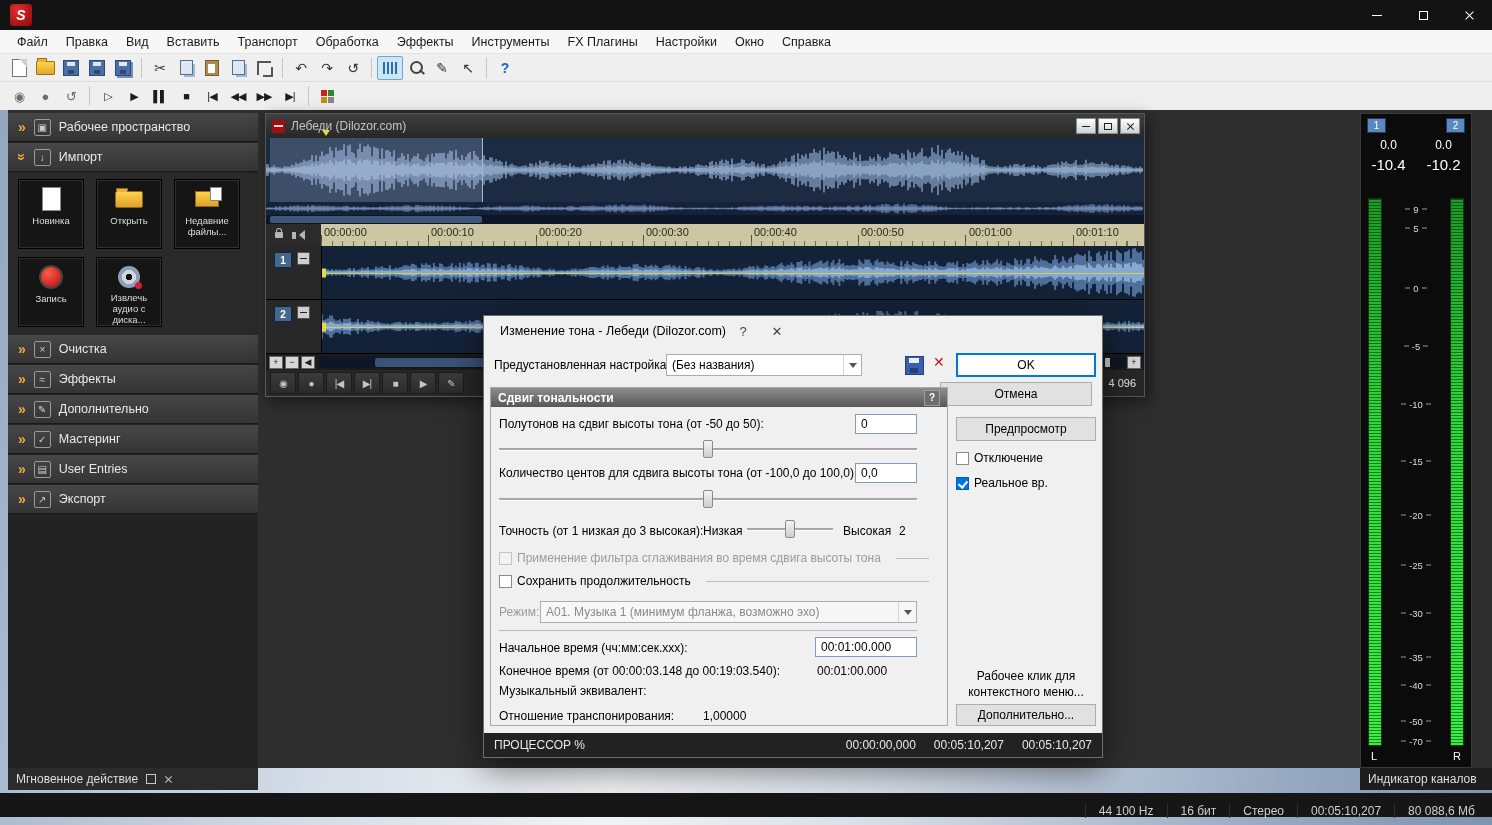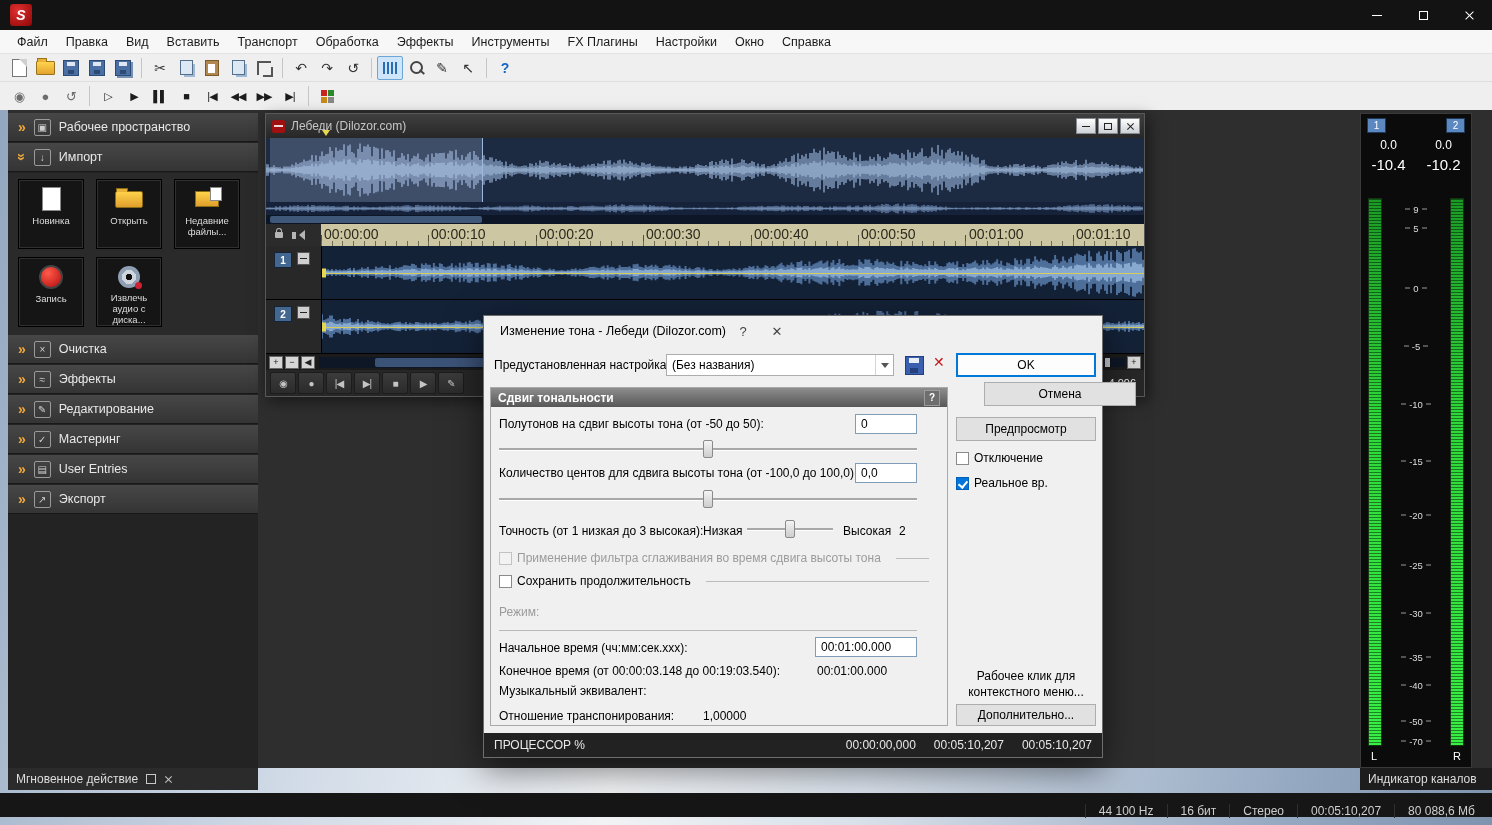--- a/index.html
+++ b/index.html
@@ -94,21 +94,21 @@
   .dw-scroll .thumb{position:absolute;left:4px;top:1px;width:212px;height:7px;background:#3f5778;border-radius:2px;}
   .dw-ruler{position:absolute;left:0;top:110px;width:878px;height:22px;display:flex;}
   .rhead{width:55px;background:#2b2b2b;display:flex;align-items:center;gap:9px;padding-left:9px;box-sizing:border-box;flex:none;}
   .ic-lock{width:8px;height:6px;background:#b5b5b5;border-radius:1px;position:relative;display:block;}
   .ic-lock::before{content:'';position:absolute;left:1px;top:-4px;width:4px;height:4px;border:1px solid #b5b5b5;border-bottom:none;border-radius:3px 3px 0 0;}
   .ic-spk{width:4px;height:7px;background:#b5b5b5;position:relative;display:block;}
   .ic-spk::after{content:'';position:absolute;left:2px;top:-2px;border:5px solid transparent;border-left:6px solid #b5b5b5;transform:rotate(180deg);}
   .rbody{position:relative;flex:1;background:#ccc6a2;overflow:hidden;}
   .rbody::after{content:'';position:absolute;left:0;right:0;bottom:0;height:5px;background:repeating-linear-gradient(90deg,#6f6a52 0 1px,transparent 1px 10.74px);}
   .rbody::before{content:'';position:absolute;left:0;right:0;bottom:0;height:11px;background:repeating-linear-gradient(90deg,#55503a 0 1px,transparent 1px 107.4px);}
-  .rt{position:absolute;top:2px;font-size:14px;color:#2c2a1d;white-space:nowrap;}
+  .rt{position:absolute;top:2px;font-size:11px;color:#2c2a1d;white-space:nowrap;}
   .ymark{position:absolute;left:56px;top:16px;width:0;height:0;border:4px solid transparent;border-top:6px solid #e4d84e;}
   .track{position:absolute;left:0;width:878px;height:53px;display:flex;border-bottom:1px solid #000;}
   .track.t1{top:132px;} .track.t2{top:186px;}
   .thead{width:55px;background:#282828;border-right:1px solid #000;position:relative;flex:none;}
   .tnum{position:absolute;left:8px;top:6px;width:16px;height:14px;background:#44678f;color:#fff;font-size:10px;font-weight:bold;display:flex;align-items:center;justify-content:center;border:1px solid #16243a;}
   .tmin{position:absolute;left:31px;top:6px;width:13px;height:13px;background:#cfcfcf;border:1px solid #555;box-sizing:border-box;}
   .tmin::after{content:'';position:absolute;left:2px;top:5px;width:7px;height:1px;background:#222;}
   .twave{position:relative;flex:1;background:#142238;overflow:hidden;}
   .twave svg{position:absolute;inset:0;width:100%;height:100%;}
   .cl{position:absolute;left:0;right:0;top:50%;height:1px;background:#ded252;opacity:.9;}
@@ -372,21 +372,21 @@
         <span>Очистка</span>
       </div>
       <div class="srow" style="top:252px">
         <span class="chev">»</span>
         <span class="sicon">≈</span>
         <span>Эффекты</span>
       </div>
       <div class="srow" style="top:282px">
         <span class="chev">»</span>
         <span class="sicon">✎</span>
-        <span>Редактирование</span>
+        <span>Дополнительно</span>
       </div>
       <div class="srow" style="top:312px">
         <span class="chev">»</span>
         <span class="sicon">✓</span>
         <span>Мастеринг</span>
       </div>
       <div class="srow" style="top:342px">
         <span class="chev">»</span>
         <span class="sicon">▤</span>
         <span>User Entries</span>
@@ -617,31 +617,31 @@
   </div>
 
   <div class="dialog">
     <div class="dlg-title">
       <span class="dlg-title-text">Изменение тона - Лебеди (Dilozor.com)</span>
       <span class="dlg-tbtn">?</span>
       <span class="dlg-tbtn">✕</span>
     </div>
     <div class="dlg-body">
       <span class="dlabel" style="left:10px;top:12px">Предустановленная настройка:</span>
-      <div class="dcombo" style="left:182px;top:8px;width:228px">
+      <div class="dcombo" style="left:182px;top:8px;width:196px">
         <span>(Без названия)</span>
         <span class="dcombo-btn">
             <i class="tri"></i>
           </span>
       </div>
       <span class="disk-mini" style="left:421px;top:10px"></span>
       <span class="delx" style="left:449px;top:8px">✕</span>
 
       <button class="dbtn default" style="left:472px;top:7px;width:140px">OK</button>
-      <button class="dbtn" style="left:500px;top:36px;width:152px">Отмена</button>
+      <button class="dbtn" style="left:456px;top:36px;width:152px">Отмена</button>
       <button class="dbtn" style="left:472px;top:71px;width:140px">Предпросмотр</button>
       <label class="dcheck" style="left:472px;top:105px">
         <span class="cb"></span>
         <span>Отключение</span>
       </label>
       <label class="dcheck" style="left:472px;top:130px">
         <span class="cb checked"></span>
         <span>Реальное вр.</span>
       </label>
 
@@ -679,20 +679,26 @@
           <span>Сохранить продолжительность</span>
           <span class="tail"></span>
         </label>
         <label class="dcheck" style="left:8px;top:163px;width:430px">
           <span class="cb disabled"></span>
           <span class="gray">Применение фильтра сглаживания во время сдвига высоты тона</span>
           <span class="tail"></span>
         </label>
 
         <span class="dlabel gray" style="left:8px;top:217px">Режим:</span>
+        <div class="dcombo disabled" style="left:49px;top:213px;width:377px">
+          <span>A01. Музыка 1 (минимум фланжа, возможно эхо)</span>
+          <span class="dcombo-btn">
+              <i class="tri"></i>
+            </span>
+        </div>
 
         <span class="hline" style="left:8px;top:242px;width:418px"></span>
 
         <span class="dlabel" style="left:8px;top:253px">Начальное время (чч:мм:сек.xxx):</span>
         <div class="dbox" style="left:324px;top:249px;width:102px">
             <span>00:01:00.000</span>
           </div>
         <span class="dlabel" style="left:8px;top:276px">Конечное время (от 00:00:03.148 до 00:19:03.540):</span>
         <span class="dlabel" style="left:326px;top:276px">00:01:00.000</span>
         <span class="dlabel" style="left:8px;top:296px">Музыкальный эквивалент:</span>

